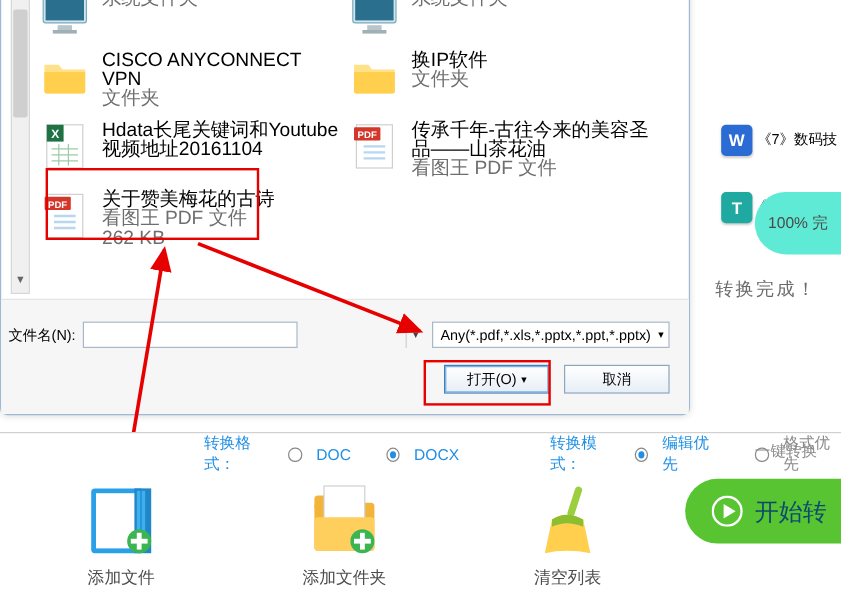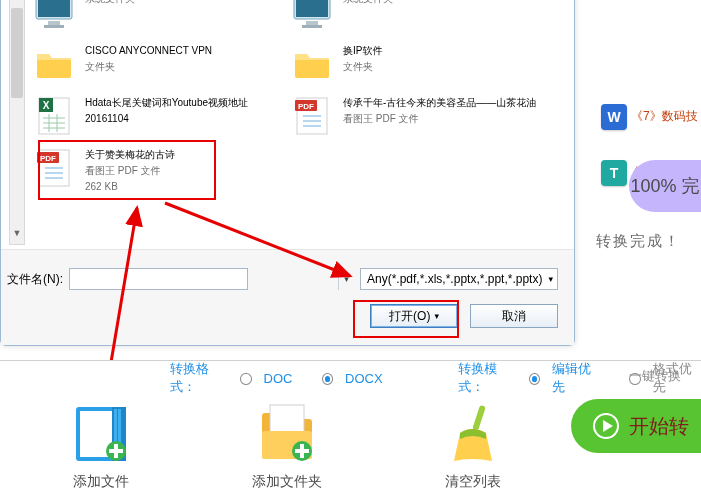--- a/index.html
+++ b/index.html
@@ -28,21 +28,21 @@
     padding: 4px 4px 6px 4px;
     cursor: default;
   }
   .file-icon {
     width: 42px; height: 42px;
     margin-right: 10px;
     flex: none;
     display: flex; align-items: center; justify-content: center;
     position: relative;
   }
-  .file-texts { font-size: 10px; line-height: 16px; color: #000; }
+  .file-texts { font-size: 16px; line-height: 16px; color: #000; }
   .file-texts .line1 { color: #000; }
   .file-texts .line2, .file-texts .line3 { color: #6e6e6e; }
 
   
   .ic-monitor { width:40px; height:34px; }
   .ic-folder { width:38px; height:32px; }
   .ic-xlsx { width:34px; height:40px; }
   .ic-pdf  { width:34px; height:40px; }
 
   
@@ -119,44 +119,44 @@
   .actions {
     display:flex; align-items:flex-end;
     padding: 6px 0 0 58px;
     gap: 100px;
   }
   .act { width:86px; text-align:center; font-size:14px; color:#4c4c4c; cursor:pointer;}
   .act .ico { width:66px; height:66px; margin:0 auto 6px; display:flex; align-items:center; justify-content:center;}
   .start-btn {
     position:absolute; right:0; top:38px;
     height:54px; min-width:120px;
-    background:#58c431; color:#7f1d1d;
+    background:#58c431; color:#0c4a6e;
     border-radius:28px 0 0 28px;
     display:flex; align-items:center; gap:10px;
     padding:0 12px 0 22px;
     font-size:20px; font-weight:500;
     cursor:pointer;
   }
   .start-btn svg{flex:none;}
   .oneclick { position:absolute; right:20px; top:6px; font-size:13px; color:#8a8a8a;}
 
   
   .side-badge {
     position:absolute; width:26px; height:26px; border-radius:4px;
     display:flex;align-items:center;justify-content:center;color:#fff;font-weight:bold;font-size:14px;
     box-shadow:0 1px 2px rgba(0,0,0,.2);
   }
-  .side-text { position:absolute; font-size:12px; color:#c2410c;}
+  .side-text { position:absolute; font-size:12px; color:#000000;}
   .progress-bubble {
     position:absolute; right:0; top:160px;
     width:72px; height:52px;
-    background:#c4b5fd;
+    background:#5eead4;
     border-radius:30px 0 0 30px;
     display:flex; align-items:center; justify-content:center;
-    font-size:18px; color:#4a4a4a;
+    font-size:13px; color:#4a4a4a;
   }
   .done-text { position:absolute; right:20px; top:232px; font-size:15px; color:#6a6a6a; letter-spacing:2px;}
 
   
   svg.arrow { position:absolute; pointer-events:none; }
 </style>
 </head>
 <body>
 
 <div class="dialog">

